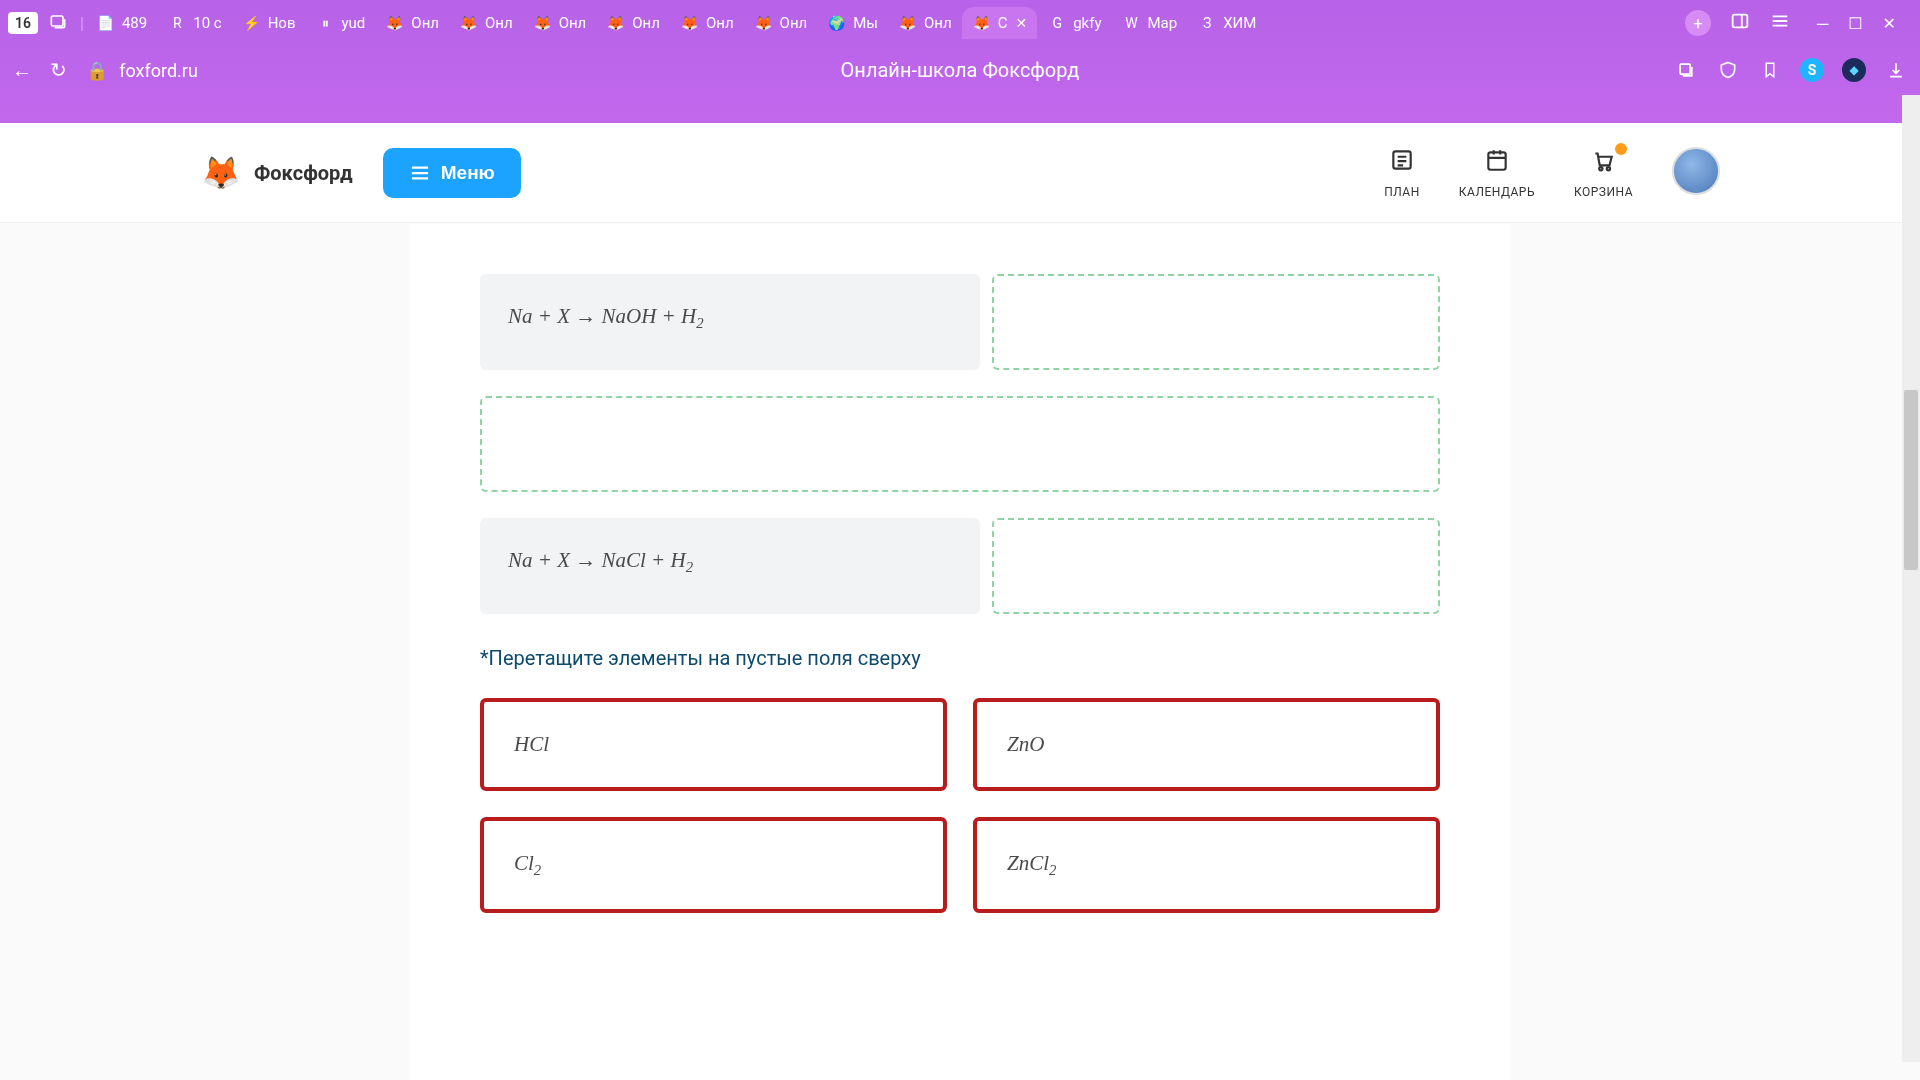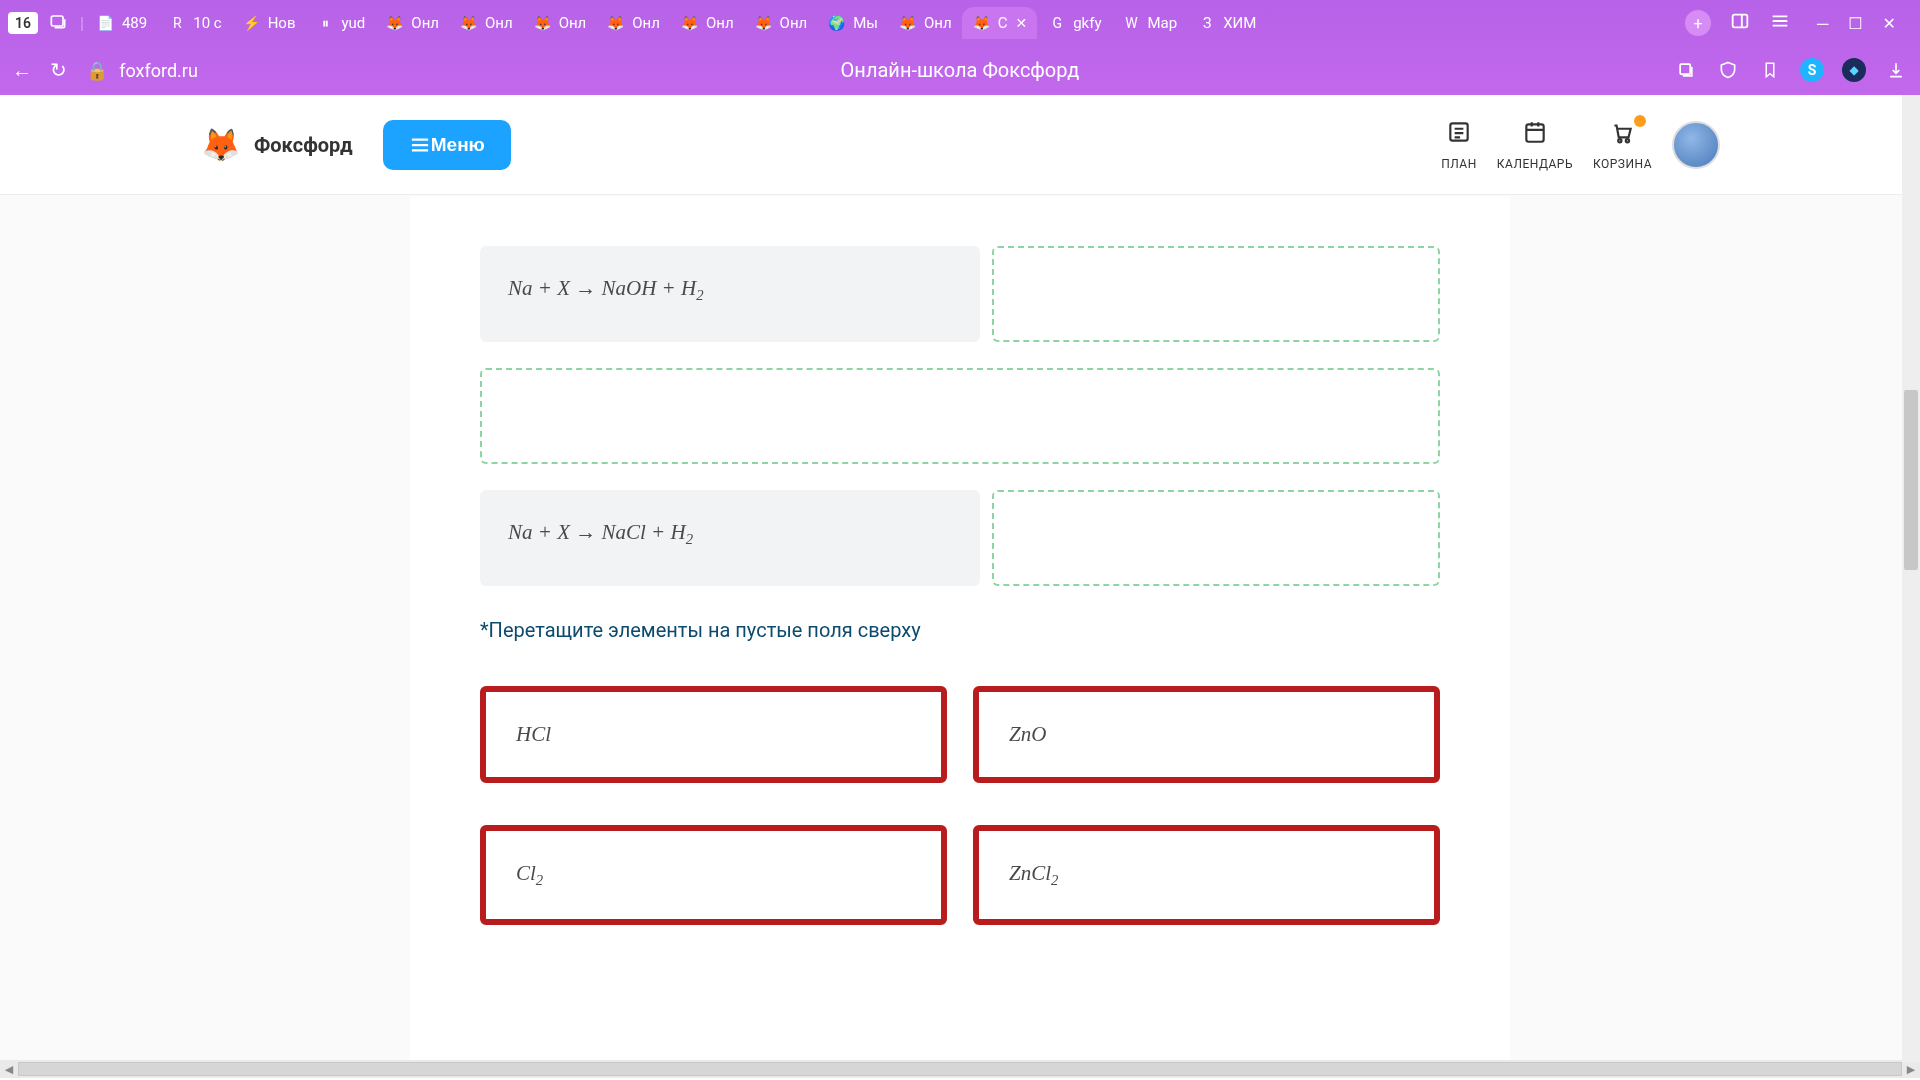--- a/index.html
+++ b/index.html
@@ -11,21 +11,21 @@
   font-family: -apple-system, BlinkMacSystemFont, "Segoe UI", Roboto, Arial, sans-serif;
   background: #fff;
   width: 1920px;
   height: 1080px;
   overflow: hidden;
 }
 
 
 .browser-chrome {
   background: linear-gradient(#b762e8, #c268ed);
-  height: 95px;
+  height: 123px;
 }
 .tab-bar {
   display: flex;
   align-items: center;
   height: 46px;
   padding: 0 8px;
 }
 .tab-counter {
   background: #fff;
   color: #333;
@@ -173,34 +173,34 @@
 }
 .brand {
   font-size: 20px;
   font-weight: 700;
   color: #333;
   text-align: center;
 }
 .menu-btn {
   display: flex;
   align-items: center;
+  gap: 10px;
   background: #1ba3ff;
   color: #fff;
   border-radius: 10px;
   padding: 14px 26px;
   font-size: 19px;
   font-weight: 600;
   margin-left: 30px;
   border: none;
 }
 .header-right {
   margin-left: auto;
   display: flex;
-  align-items: center;
-  gap: 20px;
+  gap: 39px;
 }
 .hdr-item {
   display: flex;
   flex-direction: column;
   align-items: center;
   gap: 6px;
   color: #333;
   position: relative;
 }
 .hdr-item .ico {
@@ -272,29 +272,28 @@
   color: #0c4a6e;
   font-size: 20px;
   margin: 32px 0 28px;
 }
 .drag-grid {
   display: grid;
   grid-template-columns: 1fr 1fr;
   gap: 26px;
 }
 .drag-item {
-  border: 6px solid #b91c1c;
+  border: 4px solid #b91c1c;
   border-radius: 6px;
   padding: 30px 30px;
   font-size: 21px;
   font-family: Georgia, "Times New Roman", serif;
   font-style: italic;
   color: #4a4a4a;
   background: #fff;
-  margin-top: 16px;
 }
 sub {
   font-size: 0.7em;
 }
 
 
 .bottom-scroll {
   height: 18px;
   background: #eaeaea;
   display: flex;

